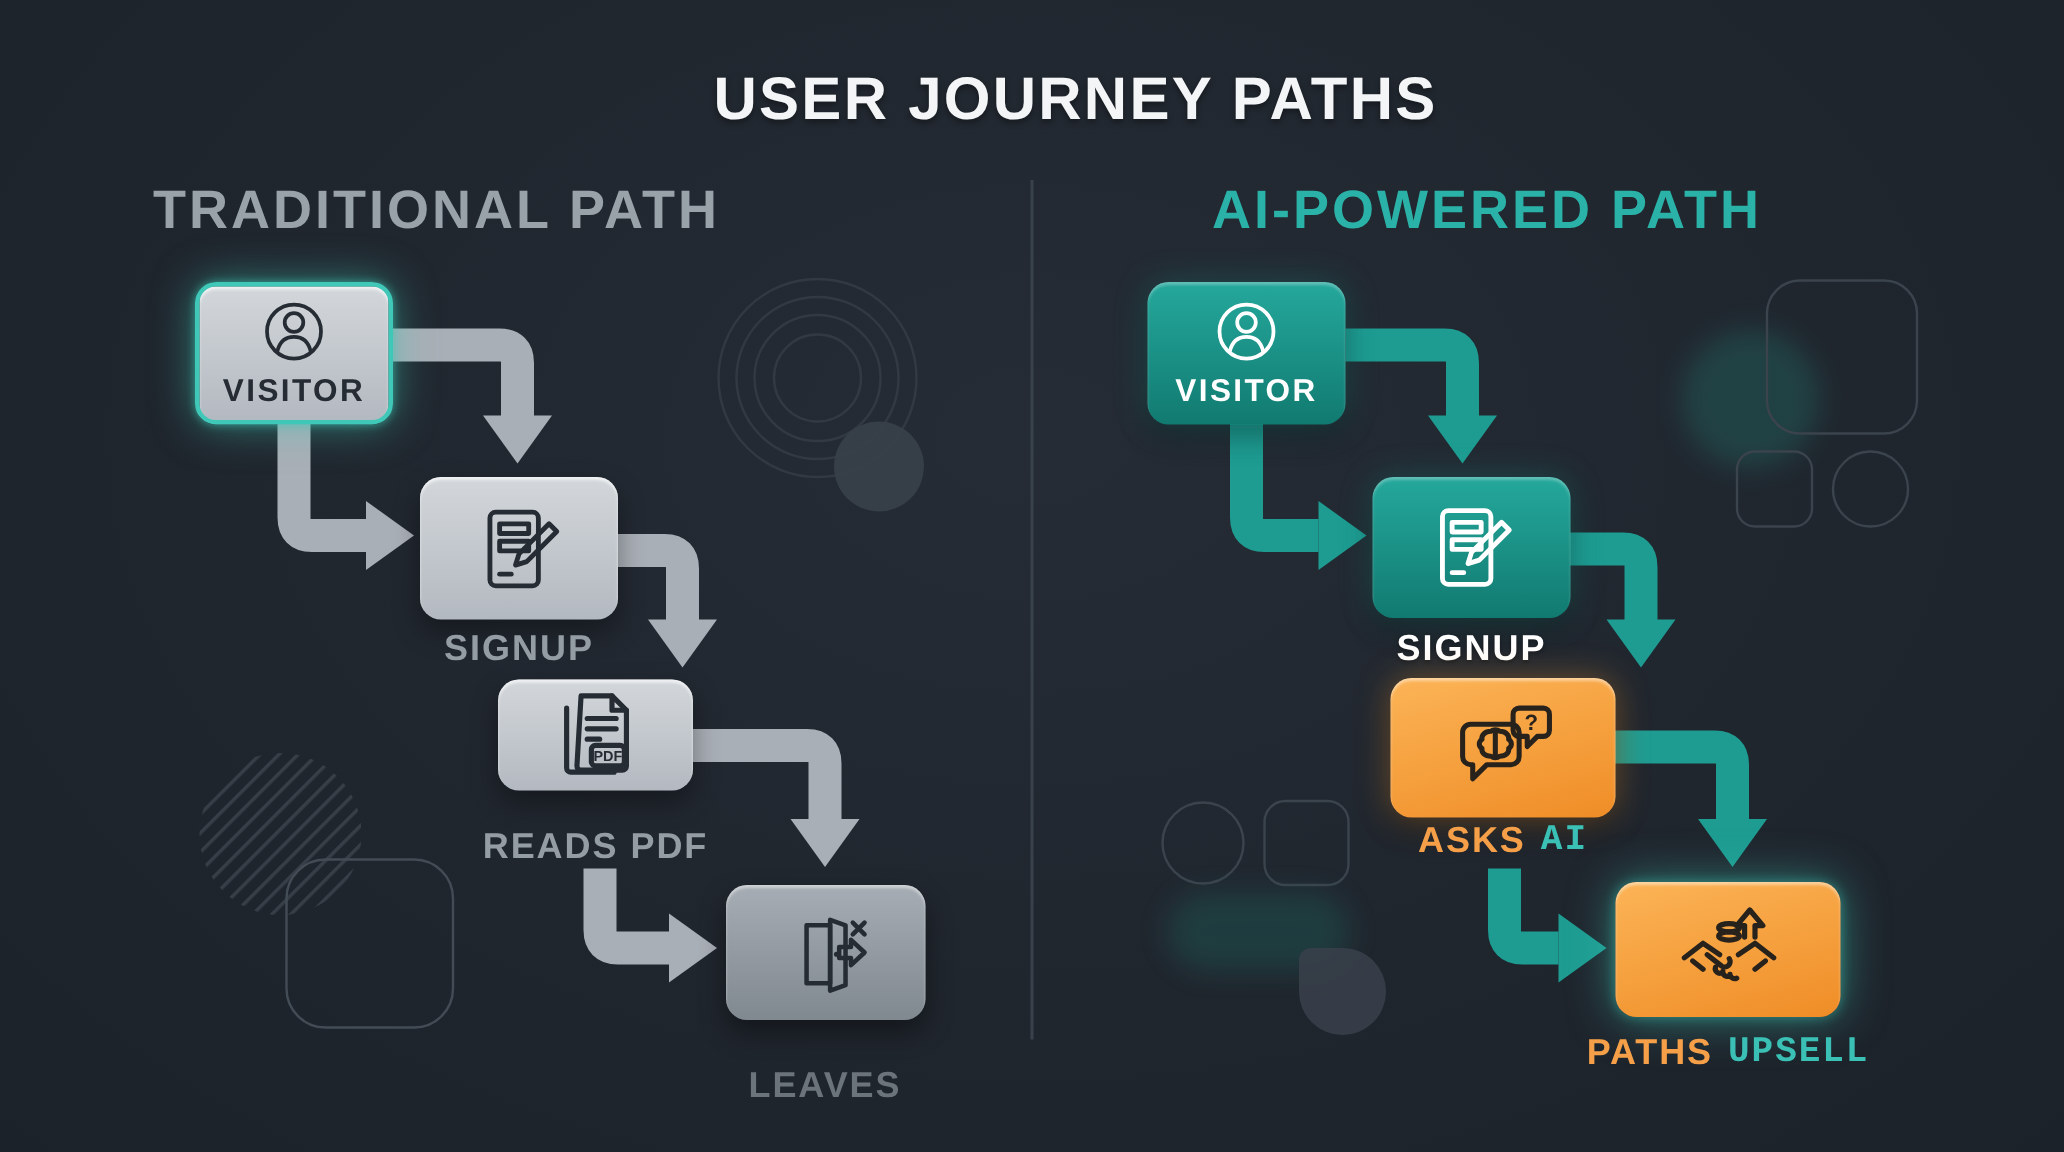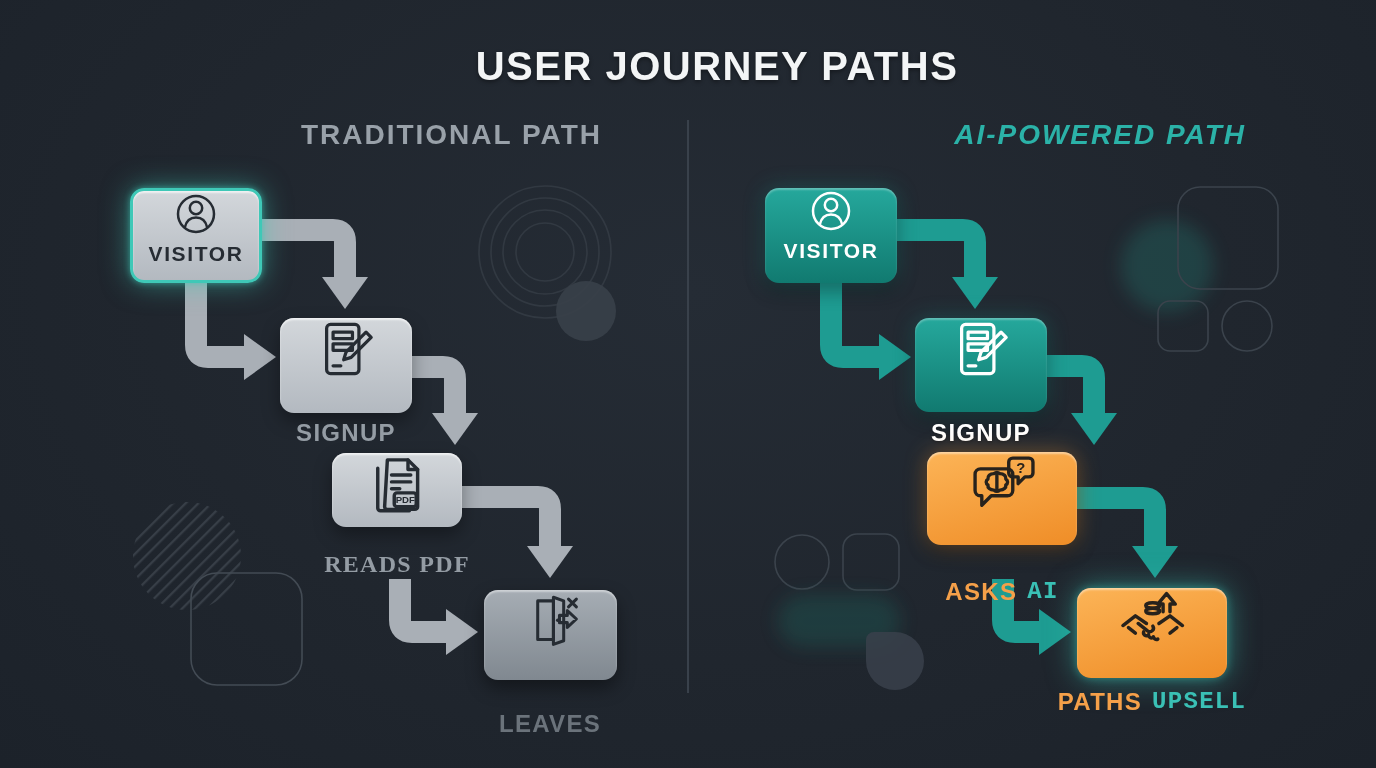--- a/index.html
+++ b/index.html
@@ -14,38 +14,38 @@
   }
   svg.layer{position:absolute;left:0;top:0;}
   
   .title{
     position:absolute;left:0;top:44px;width:1376px;text-align:center;
     font-size:40px;font-weight:800;letter-spacing:1.5px;color:#f3f5f6;
     text-shadow:0 2px 4px rgba(0,0,0,.4);
     margin-left:29px;
   }
   .col-header{
-    position:absolute;top:119px;width:500px;text-align:right;
-    font-size:28px;font-weight:800;letter-spacing:2px;
+    position:absolute;top:119px;width:500px;text-align:left;
+    font-size:36px;font-weight:800;letter-spacing:2px;
   }
   .col-header.left{left:102px;color:#99a1a9;}
-  .col-header.right{left:746px;color:#2bb2a8;font-style:italic;}
+  .col-header.right{left:808px;color:#2bb2a8;}
   .node-label{
     position:absolute;width:220px;text-align:center;
     font-size:24px;font-weight:800;letter-spacing:1.3px;color:#949ca4;
     display:inline-flex;justify-content:center;gap:10px;white-space:nowrap;
   }
   .node-label.dim{color:#6b737b;}
   .node-label.white{color:#ffffff;text-shadow:0 1px 3px rgba(0,0,0,.35);}
   .lbl-orange{color:#f5a049;}
   .lbl-teal{color:#3ac0b5;font-family:Liberation Mono, monospace;}
   
   .box{
     position:absolute;border-radius:14px;box-sizing:border-box;
-    display:flex;flex-direction:column;align-items:center;gap:2px;
+    display:flex;flex-direction:column;align-items:center;justify-content:center;gap:2px;
   }
   .box.gray{
     background:linear-gradient(180deg,#d3d7db 0%,#b3b9c0 100%);
     box-shadow:inset 0 2px 2px rgba(255,255,255,.65), 0 8px 18px rgba(0,0,0,.35);
     color:#262c33;
   }
   .box.gray.visitor-glow{
     border:3px solid #3fc8b7;
     box-shadow:0 0 28px rgba(63,200,183,.55), 0 0 6px rgba(63,200,183,.6), inset 0 2px 2px rgba(255,255,255,.65);
   }
@@ -193,21 +193,21 @@
       <path d="M10 11 v29 a2 2 0 0 0 2 2 h21"></path>
       <path d="M17 5 h15 l7 7 v27 a2 2 0 0 1 -2 2 h-20 a2 2 0 0 1 -2 -2 z"></path>
       <path d="M32 5 v7 h7"></path>
       <line x1="20" y1="16" x2="34" y2="16"></line>
       <line x1="20" y1="21" x2="34" y2="21"></line>
       <line x1="20" y1="26" x2="26" y2="26"></line>
       <rect x="22" y="29" width="16" height="10" rx="2"></rect>
       <text x="30" y="36.6" font-size="7" text-anchor="middle">PDF</text>
     </svg>
   </div>
-  <div class="node-label" style="left:287px;top:551px;font-family:Liberation Serif, serif;">
+  <div class="node-label" style="left:287px;top:551px;">
     <span>READS PDF</span>
   </div>
 
   <div class="box gray-dark" style="left:484px;top:590px;width:133px;height:90px;">
     <svg class="icon" width="58" height="58" viewBox="0 0 48 48">
       <path d="M13 9 h13 v32 h-13 z"></path>
       <path d="M26 6 l8.5 3 v33 l-8.5 3 z"></path>
       <circle class="fill" cx="29.5" cy="25" r="1.4"></circle>
       <path d="M31 21 h6.5 v-4 l7.5 7 -7.5 7 v-4 h-6.5 z"></path>
       <path d="M38.5 7.5 l6.5 6.5 M45 7.5 l-6.5 6.5"></path>
@@ -241,21 +241,21 @@
 
   <div class="box orange" style="left:927px;top:452px;width:150px;height:93px;">
     <svg class="icon" width="70" height="66" viewBox="0 0 52 48">
       <path d="M10 12 h20 a4 4 0 0 1 4 4 v12 a4 4 0 0 1 -4 4 h-12 l-7 7 v-7 h-1 a4 4 0 0 1 -4 -4 v-12 a4 4 0 0 1 4 -4 z"></path>
       <path d="M20 15.5 c-3 0 -4.8 2 -4.4 4 c-1.8 1.1 -1.8 3.4 0 4.5 c-.4 2 1.4 3.8 4.4 3.8 c1.3 1.1 3.1 1.1 4.4 0 c3 0 4.8 -1.8 4.4 -3.8 c1.8 -1.1 1.8 -3.4 0 -4.5 c.4 -2 -1.4 -4 -4.4 -4 c-1.3 -1 -3.1 -1 -4.4 0 z"></path>
       <path d="M22.2 16 v11.5"></path>
       <path d="M34 4 h12 a3 3 0 0 1 3 3 v8 a3 3 0 0 1 -3 3 h-3 l-5 5 v-5 h-4 a3 3 0 0 1 -3 -3 v-8 a3 3 0 0 1 3 -3 z"></path>
       <text x="40" y="15" font-size="11" text-anchor="middle">?</text>
     </svg>
   </div>
-  <div class="node-label" style="left:892px;top:578px;">
+  <div class="node-label" style="left:892px;top:547px;">
     <span class="lbl-orange">ASKS</span>
     <span class="lbl-teal">AI</span>
   </div>
 
   <div class="box orange upsell-glow" style="left:1077px;top:588px;width:150px;height:90px;">
     <svg class="icon" width="72" height="64" viewBox="0 0 52 46">
       <path d="M34 17 v-5.5 h-3.8 l6.3 -7.5 6.3 7.5 H39 v5.5"></path>
       <ellipse cx="26.5" cy="12.5" rx="5" ry="2"></ellipse>
       <ellipse cx="26.5" cy="16.5" rx="5" ry="2"></ellipse>
       <path d="M5 27 l9 -7 8 5.5"></path>

